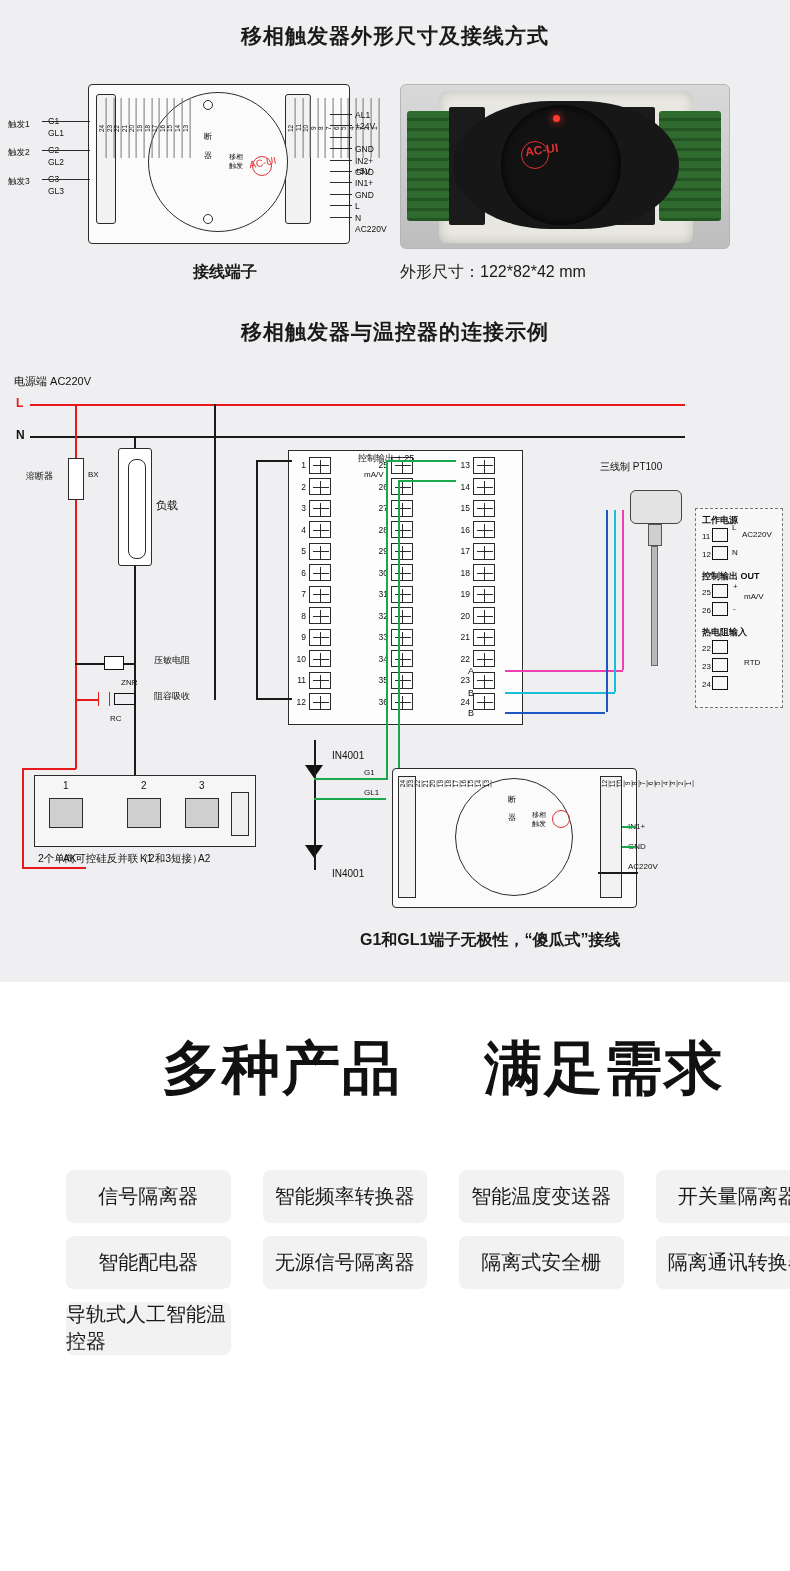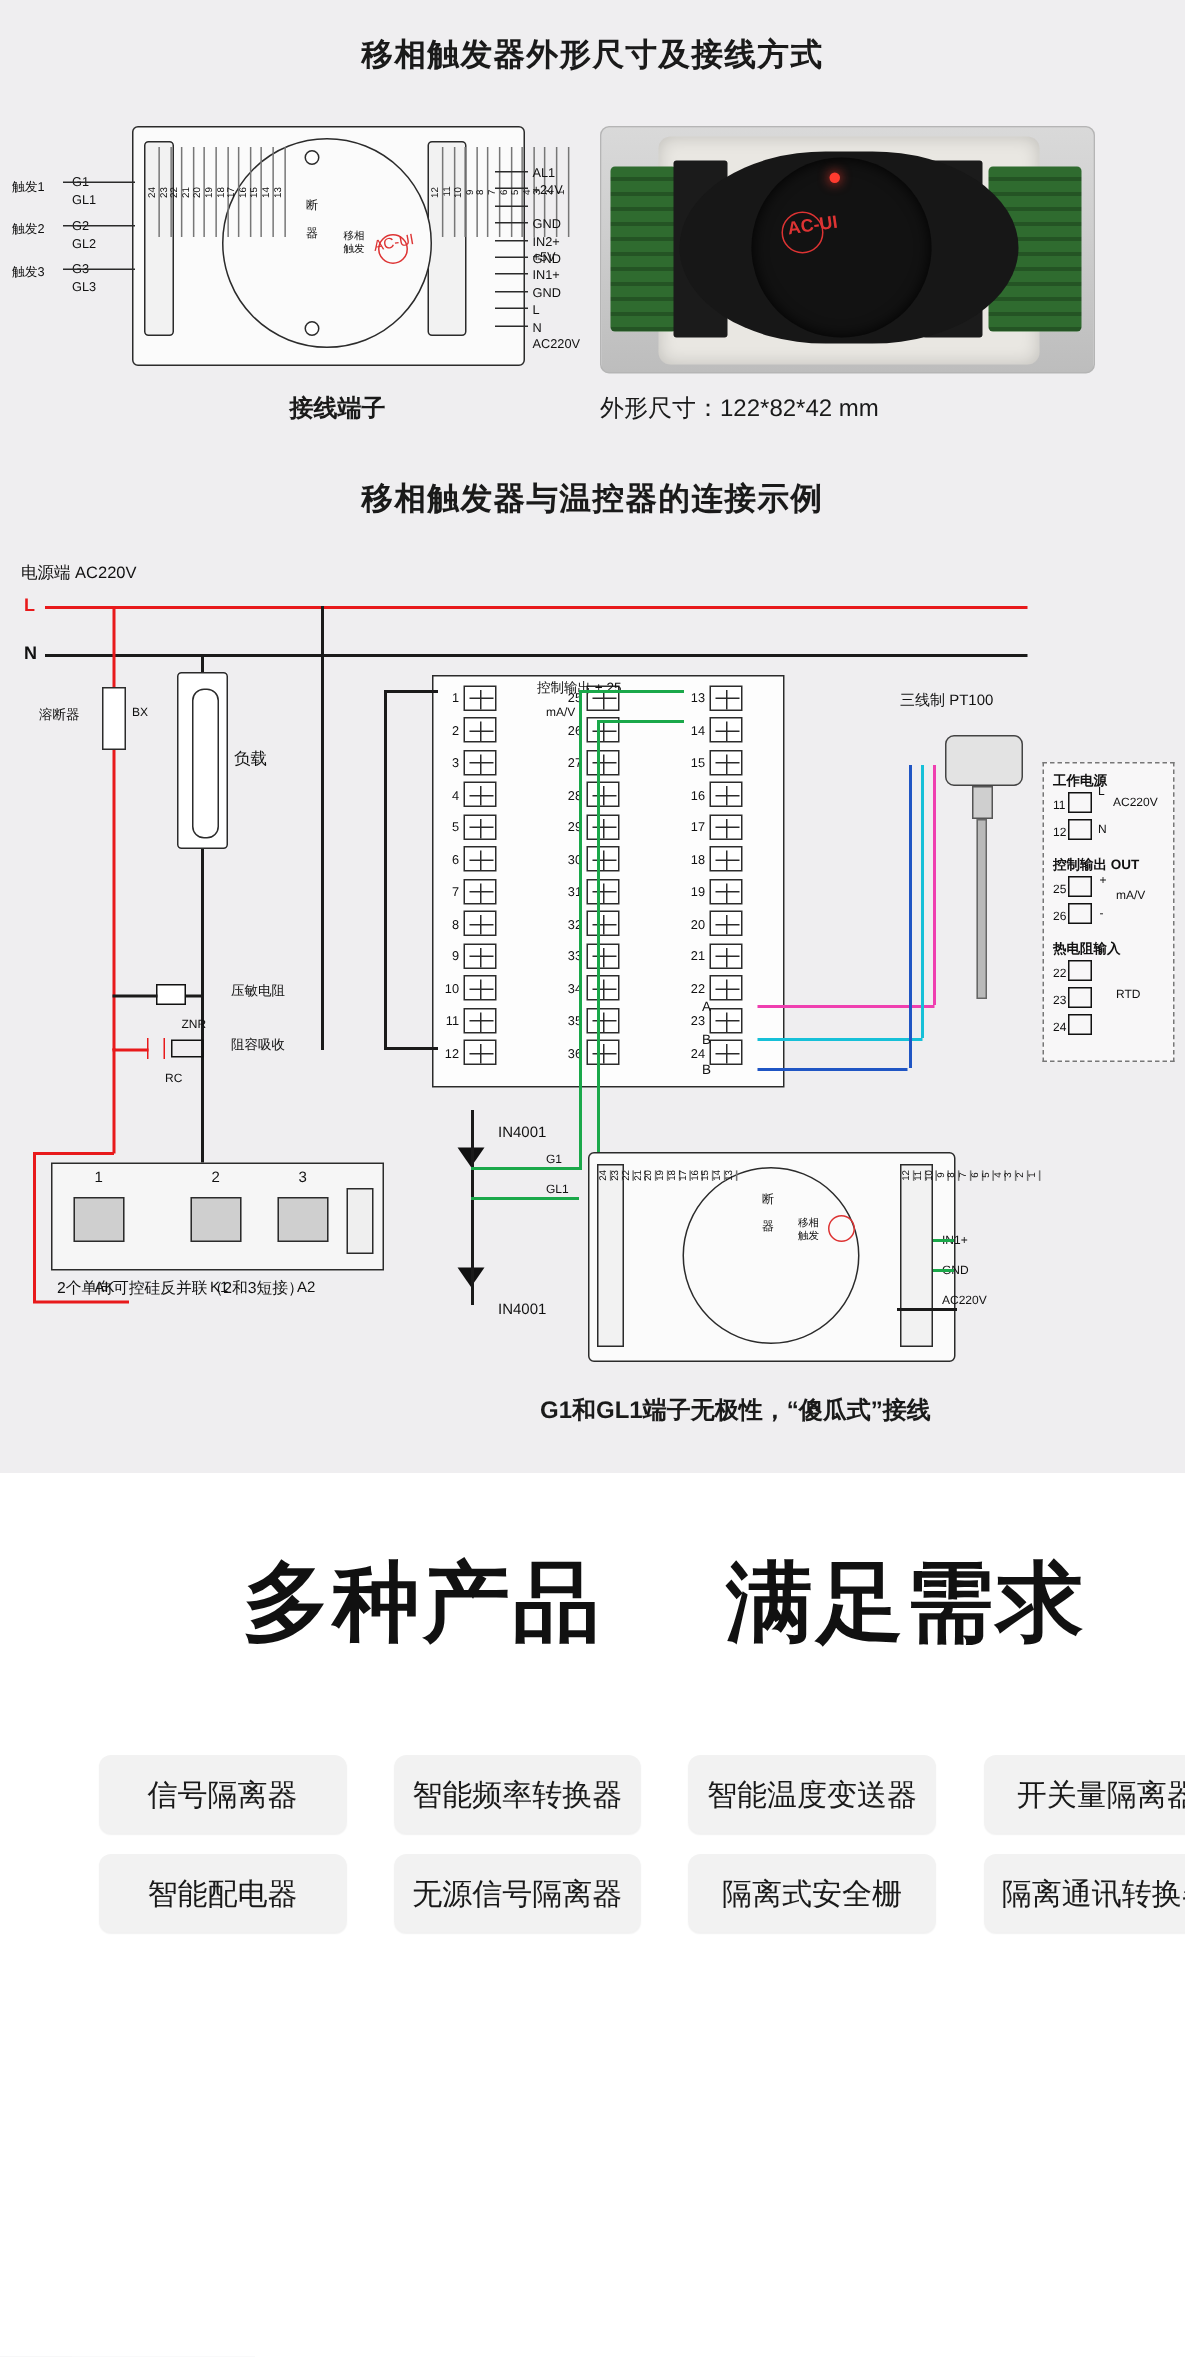--- a/index.html
+++ b/index.html
@@ -655,16 +655,17 @@
     </div>
     <div class="grid" id="product-grid">
         <div class="pill">信号隔离器</div>
         <div class="pill">智能频率转换器</div>
         <div class="pill">智能温度变送器</div>
         <div class="pill">开关量隔离器</div>
         <div class="pill">智能配电器</div>
         <div class="pill">无源信号隔离器</div>
         <div class="pill">隔离式安全栅</div>
         <div class="pill">隔离通讯转换器</div>
+        <div class="pill">导轨式人工智能温控器</div>
       </div>
   </div>
 
 </div>
 
 </body></html>

